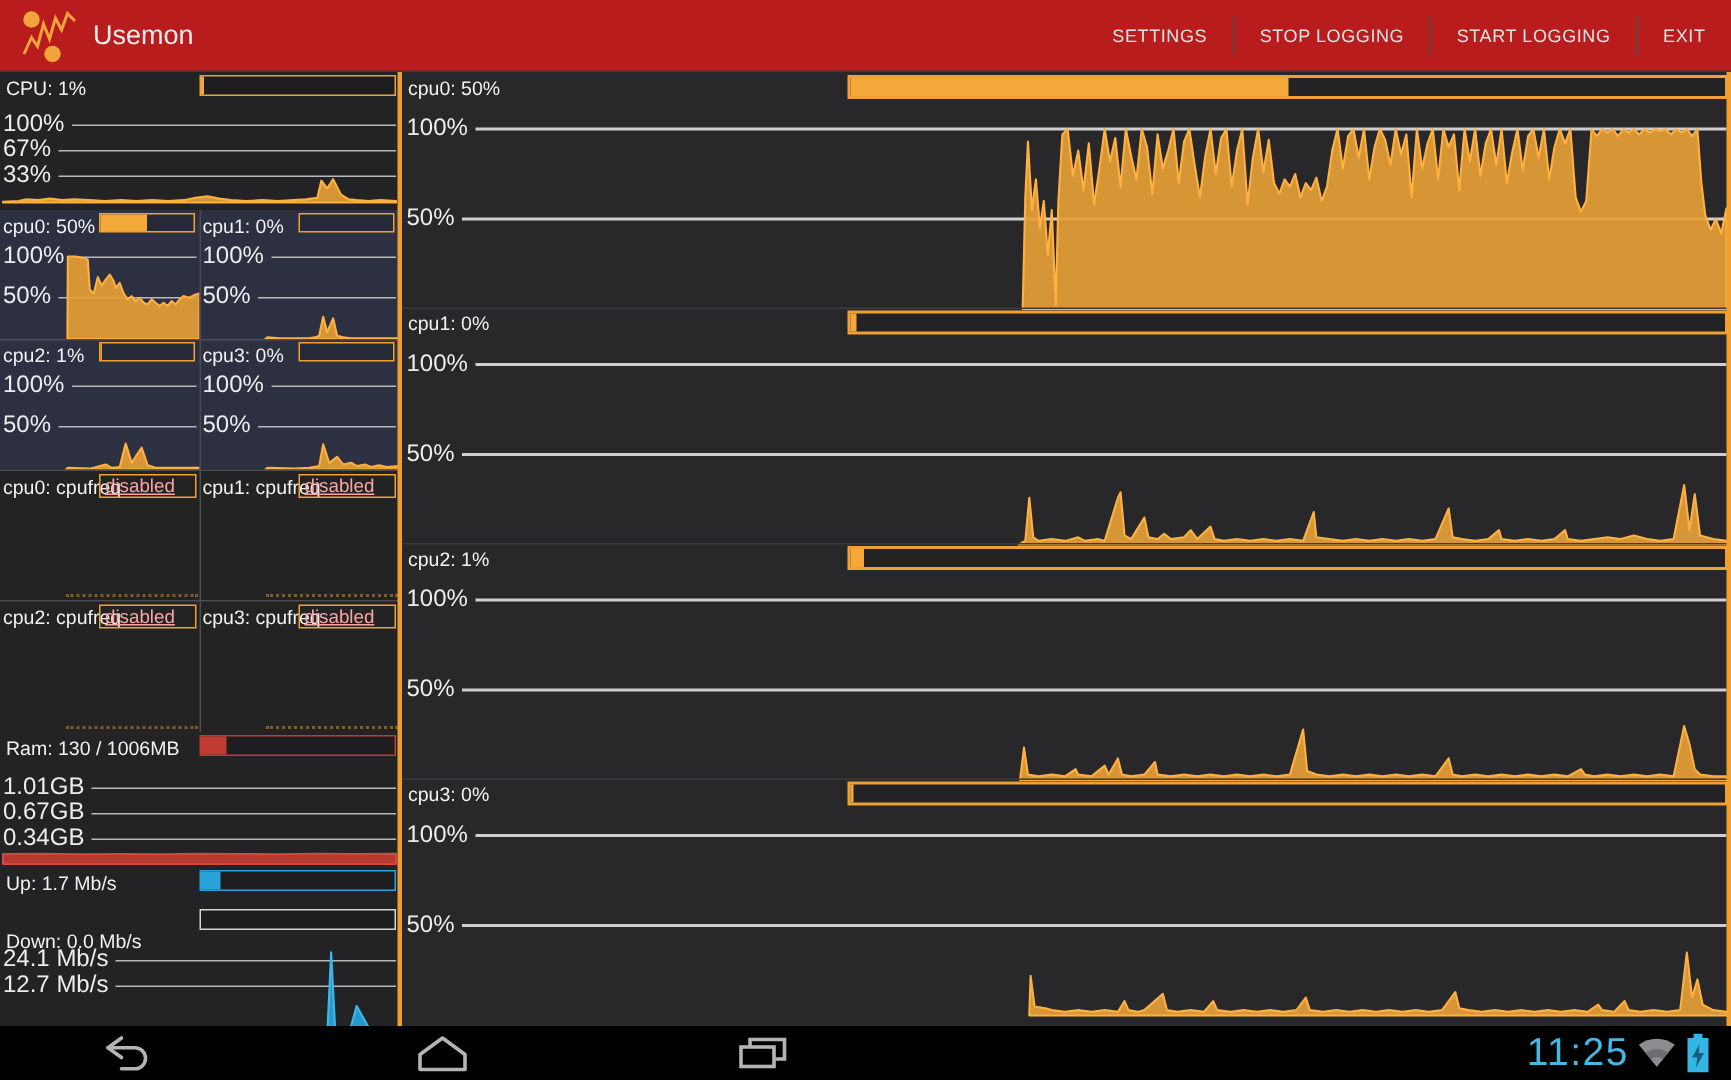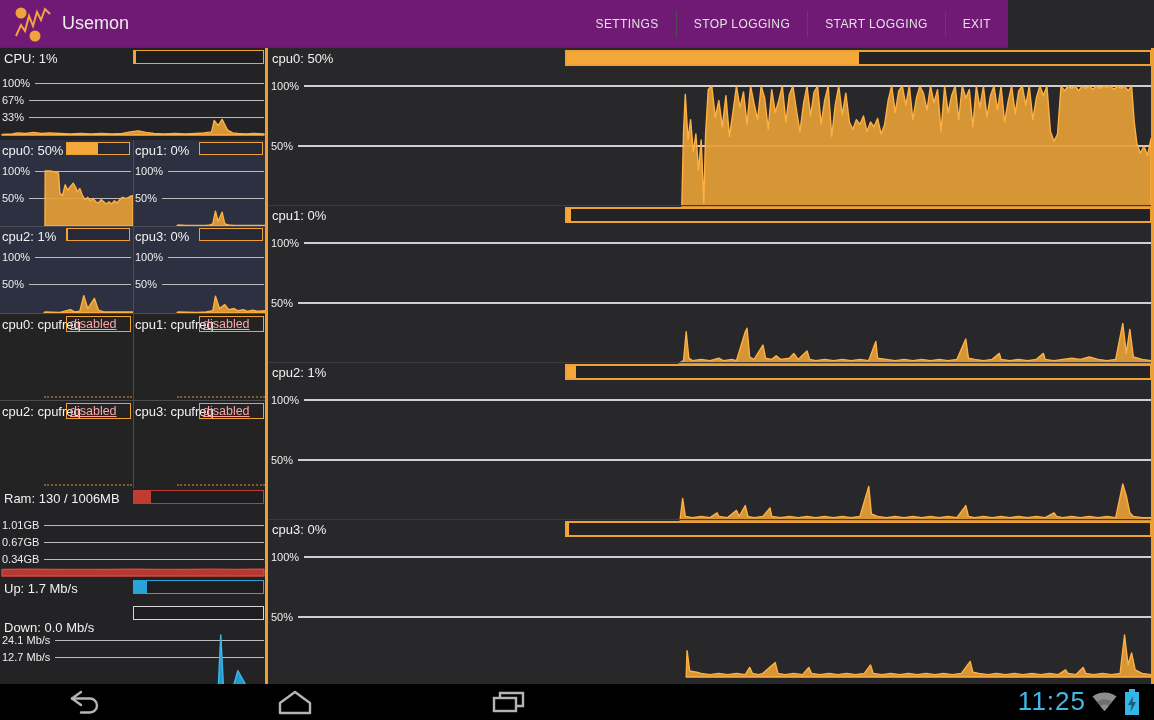--- a/index.html
+++ b/index.html
@@ -1,36 +1,36 @@
 <!DOCTYPE html>
 <html><head>
 <meta charset="utf-8">
 <style>
   html,body{margin:0;padding:0;background:#000;}
   #screen{position:relative;width:1154px;height:720px;overflow:hidden;
     font-family:"Liberation Sans",sans-serif;background:#28282b;}
   .abs{position:absolute;}
   
-  #hdr{position:absolute;left:0;top:0;width:1008px;height:48px;background:#701a75;
+  #hdr{position:absolute;left:0;top:0;width:1154px;height:48px;background:#b91c1c;
     border-bottom:1px solid #3a3a3a;box-sizing:border-box;display:flex;align-items:center;}
   #hdr .title{color:#ececec;font-size:18px;margin-left:8px;}
   #hdr .spacer{flex:1;}
   .actbtn{color:#e3e3e3;font-size:12px;font-weight:normal;letter-spacing:.4px;
     padding:0 17px;height:48px;display:flex;align-items:center;cursor:pointer;}
   .hdiv{width:1px;height:26px;background:#4d4d4d;}
   
   .lbl{position:absolute;font-size:13px;color:#f1f1f1;white-space:nowrap;}
   .bar{position:absolute;box-sizing:border-box;border:1px solid #f0a136;background:rgba(0,0,0,.12);}
   .bar .f{position:absolute;left:0;top:0;bottom:0;background:#f5a83a;}
   .bar.red{border-color:#c23b32;} .bar.red .f{background:#c23b32;}
   .bar.blue{border-color:#2aa3d8;} .bar.blue .f{background:#2aa3d8;}
   .bar.gray{border-color:#d6d6d6;} .bar.gray .f{background:#d6d6d6;}
   .bar.thick{border-width:2px;}
   .gridrow{position:absolute;display:flex;align-items:center;height:16px;}
-  .gl{font-size:11px;color:#ededed;margin-right:5px;white-space:nowrap;}
+  .gl{font-size:16px;color:#ededed;margin-right:5px;white-space:nowrap;}
   .gln{flex:1;height:1px;background:#b9b9bc;}
   .gridrow.rp .gln{height:2px;background:#cfcfd2;}
   .graph{position:absolute;overflow:visible;}
   .cell{position:absolute;background:#2c3040;box-sizing:border-box;}
   .fcell{position:absolute;background:#232323;box-sizing:border-box;}
   .disbox{position:absolute;box-sizing:border-box;border:1px solid #f0a136;
     font-size:12.5px;color:#fca5a5;text-decoration:underline;padding:0 3px;line-height:15px;}
   .dashline{position:absolute;border-top:2px dotted rgba(242,162,58,.45);}
   .vdiv{position:absolute;width:1px;background:#4c4c52;}
   .hdivl{position:absolute;height:1px;background:#4c4c52;}

